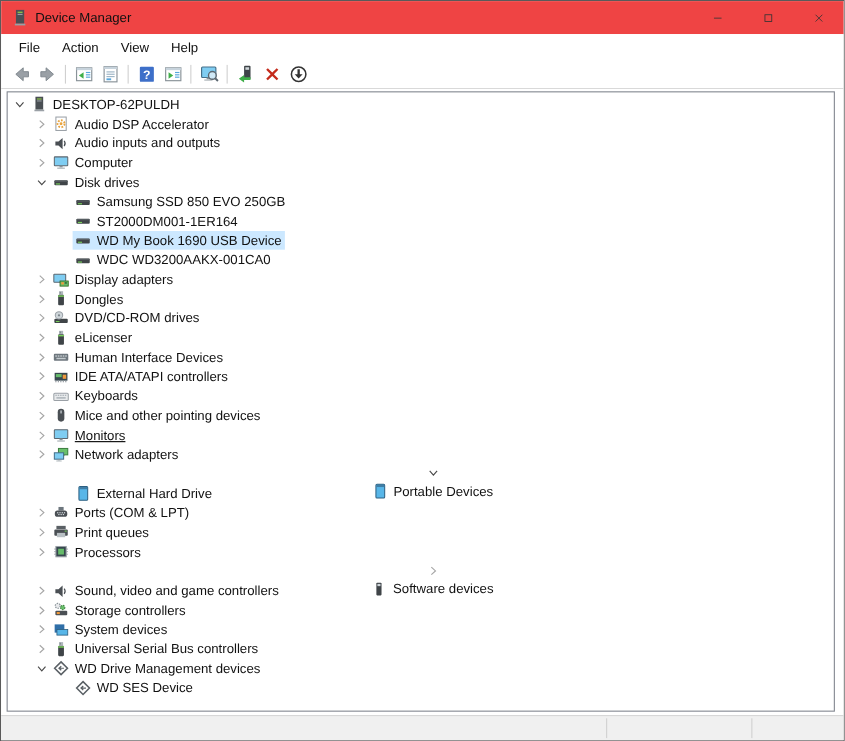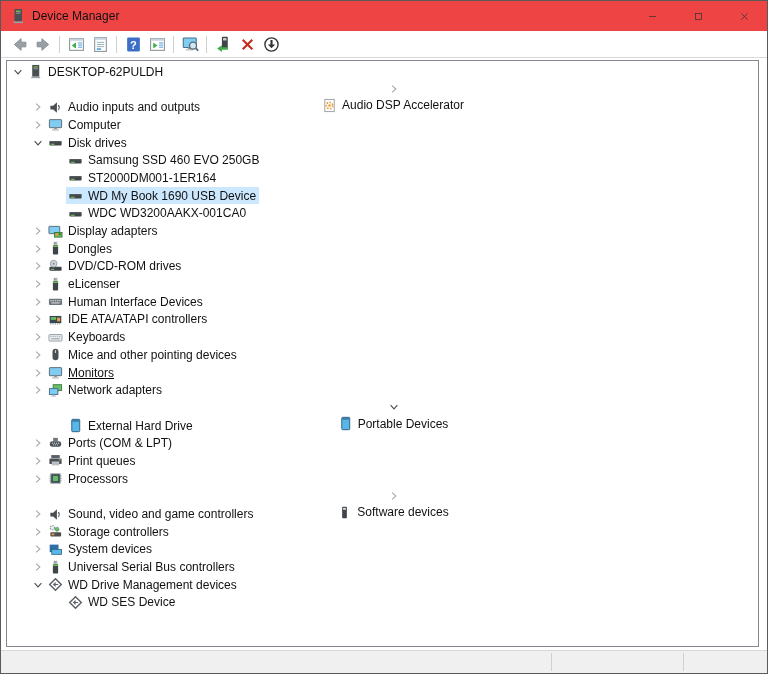--- a/index.html
+++ b/index.html
@@ -276,20 +276,26 @@
           <use href="#maximize-icon"></use>
         </svg>
     </div>
     <div class="win-btn">
       <svg viewBox="0 0 16 16">
           <use href="#close-icon"></use>
         </svg>
     </div>
   </div>
 
+  <div class="menubar">
+    <span class="menu-item">File</span>
+    <span class="menu-item">Action</span>
+    <span class="menu-item">View</span>
+    <span class="menu-item">Help</span>
+  </div>
 
   <div class="toolbar" id="toolbar">
       <div class="tb-btn">
         <svg viewBox="0 0 16 16">
           <use href="#back-icon"></use>
         </svg>
       </div>
       <div class="tb-btn">
         <svg viewBox="0 0 16 16">
           <use href="#forward-icon"></use>
@@ -349,21 +355,21 @@
               <use href="#chevron-down-icon"></use>
             </svg>
           </div>
           <span class="row-content">
             <svg viewBox="0 0 16 16" class="tree-icon">
               <use href="#computer-tower-icon"></use>
             </svg>
             <span class="tree-label">DESKTOP-62PULDH</span>
           </span>
         </div>
-        <div class="tree-row" style="padding-left: 22px; flex-direction: column;">
+        <div class="tree-row" style="padding-left: 22px;">
           <div class="expander">
             <svg viewBox="0 0 16 16">
               <use href="#chevron-right-icon"></use>
             </svg>
           </div>
           <span class="row-content">
             <svg viewBox="0 0 16 16" class="tree-icon">
               <use href="#dsp-accelerator-icon"></use>
             </svg>
             <span class="tree-label">Audio DSP Accelerator</span>
@@ -407,21 +413,21 @@
             </svg>
             <span class="tree-label">Disk drives</span>
           </span>
         </div>
         <div class="tree-row" style="padding-left: 42px;">
           <div class="expander"></div>
           <span class="row-content">
             <svg viewBox="0 0 16 16" class="tree-icon">
               <use href="#hdd-icon"></use>
             </svg>
-            <span class="tree-label">Samsung SSD 460 EVO 250GB</span>
+            <span class="tree-label">Samsung SSD 850 EVO 250GB</span>
           </span>
         </div>
         <div class="tree-row" style="padding-left: 42px;">
           <div class="expander"></div>
           <span class="row-content">
             <svg viewBox="0 0 16 16" class="tree-icon">
               <use href="#hdd-icon"></use>
             </svg>
             <span class="tree-label">ST2000DM001-1ER164</span>
           </span>

